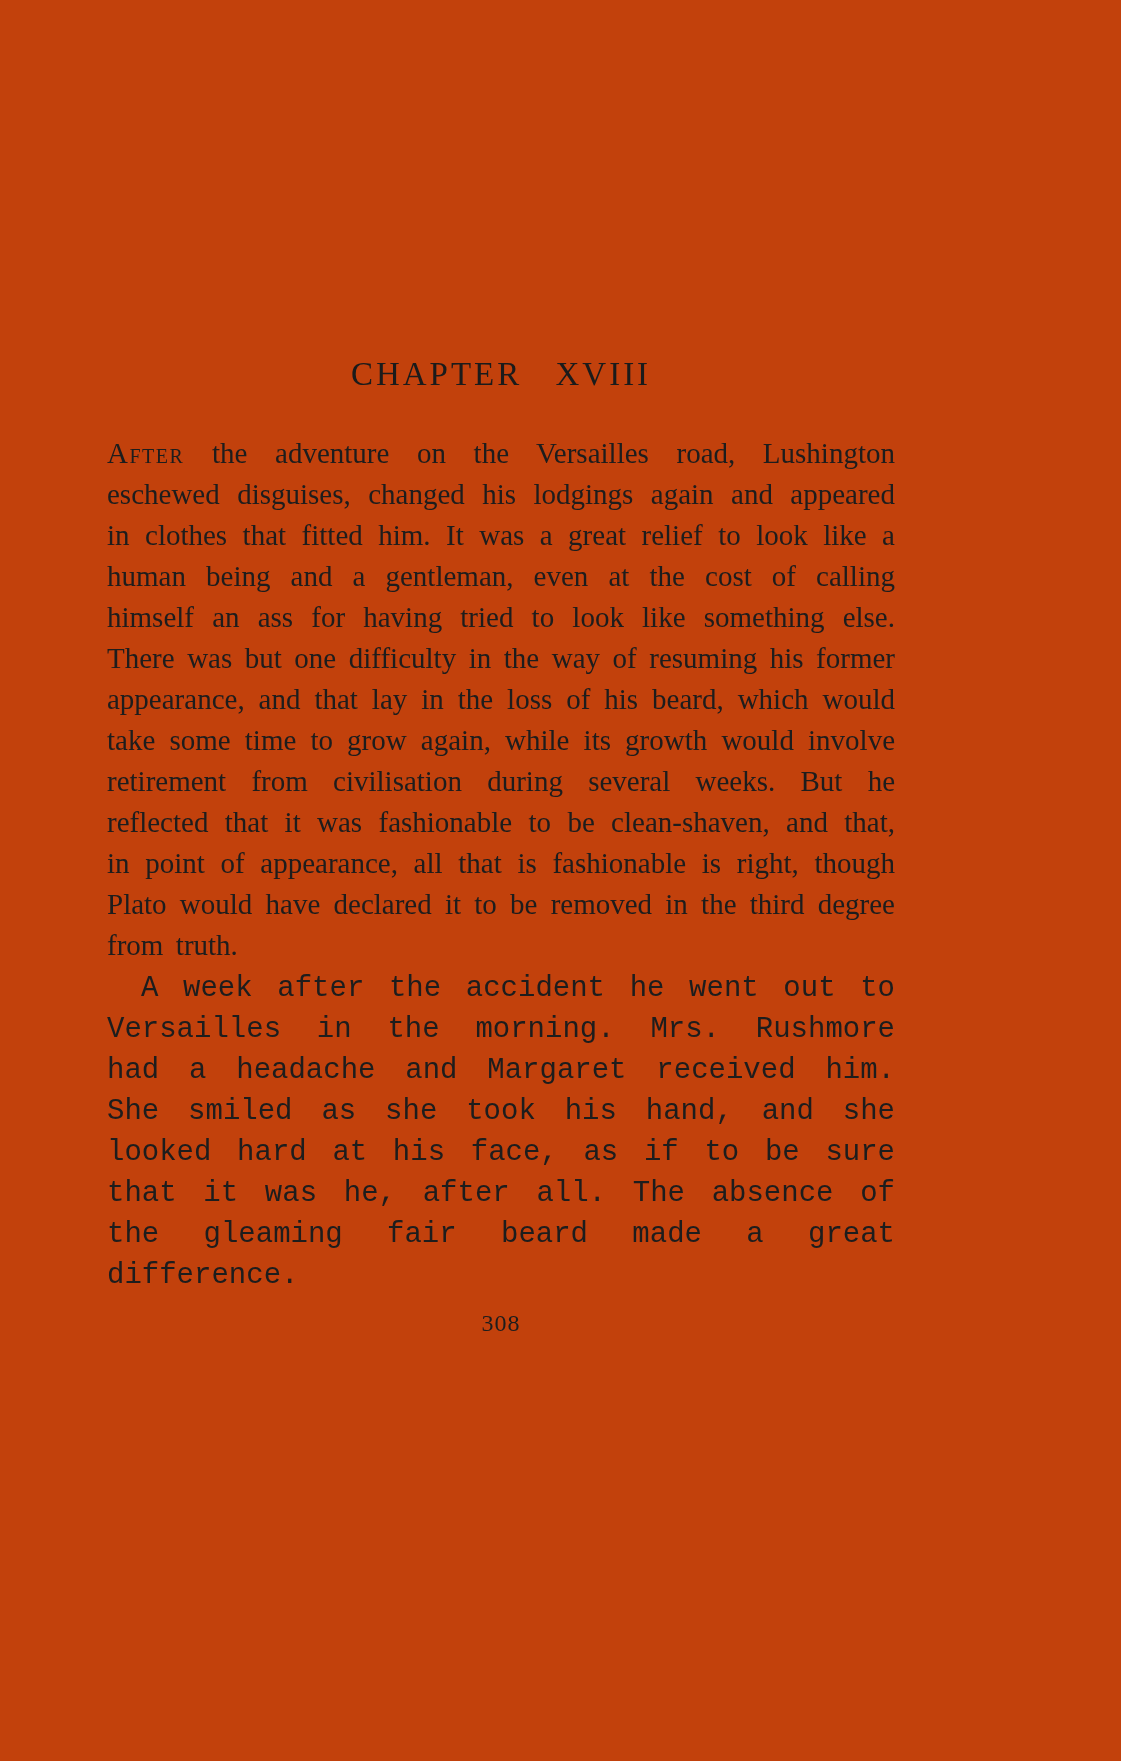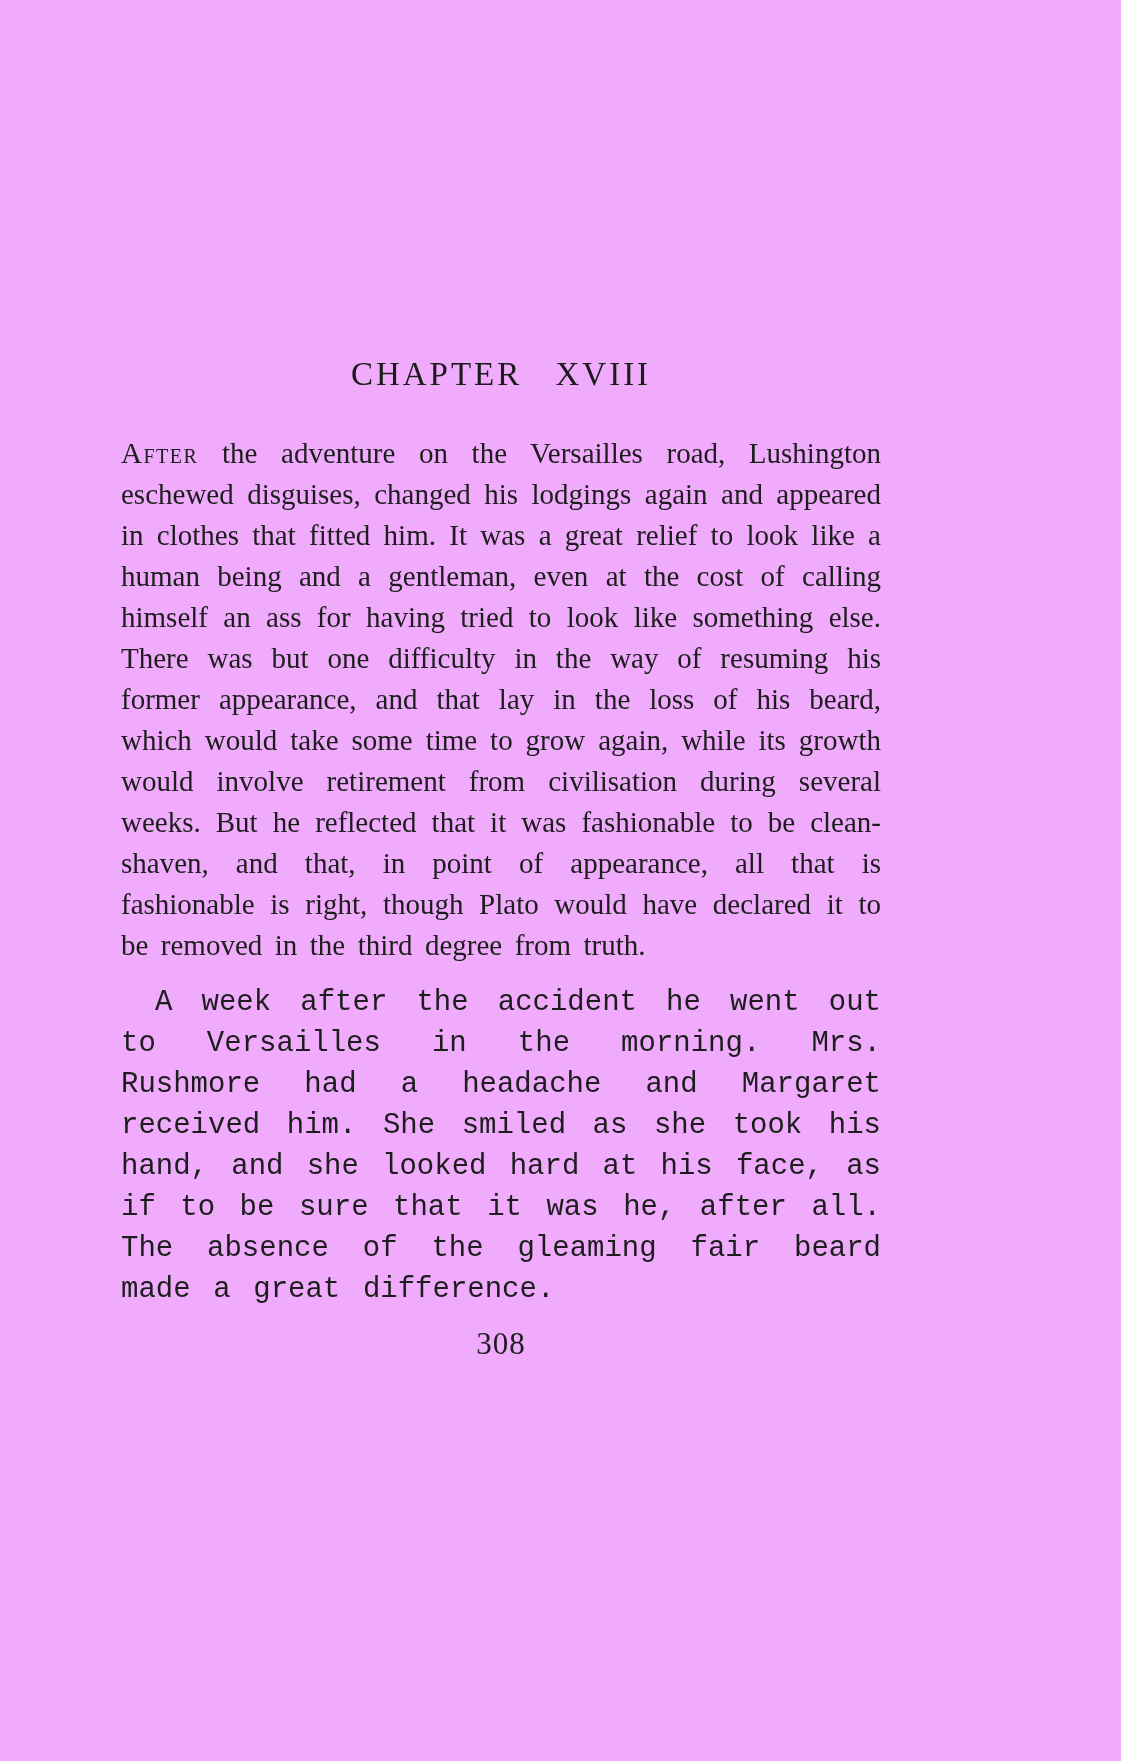--- a/index.html
+++ b/index.html
@@ -4,59 +4,59 @@
 <style>
   html, body {
     margin: 0;
     padding: 0;
     background: #ffffff;
   }
   .page {
     position: relative;
     width: 1121px;
     height: 1761px;
-    background: #f0abfc;
+    background: #c2410c;
     font-family: "Liberation Serif", "DejaVu Serif", serif;
     color: #1d1d1d;
     overflow: hidden;
   }
   .text-block {
     position: absolute;
     left: 105px;
     top: 356px;
     width: 792px;
   }
   .chapter-heading {
     text-align: center;
     font-size: 33px;
     letter-spacing: 3px;
     word-spacing: 22px;
     font-weight: 400;
     margin: 0 0 40px 0;
     color: #1b1b1b;
   }
   .body-para {
-    margin: 16px;
+    margin: 2px;
     font-size: 29px;
     line-height: 41px;
     text-align: justify;
     word-spacing: 0.18em;
     color: #1d1d1d;
   }
   .body-para.indented {
     text-indent: 34px;
     font-family: Liberation Mono, monospace;
   }
   .lead-word {
     font-variant: small-caps;
     letter-spacing: 1.5px;
   }
   .page-number {
     text-align: center;
-    font-size: 31px;
+    font-size: 24px;
     margin-top: 14px;
     letter-spacing: 1px;
     color: #1d1d1d;
   }
 </style>
 </head>
 <body>
 
 <div class="page">
   <div class="text-block">

